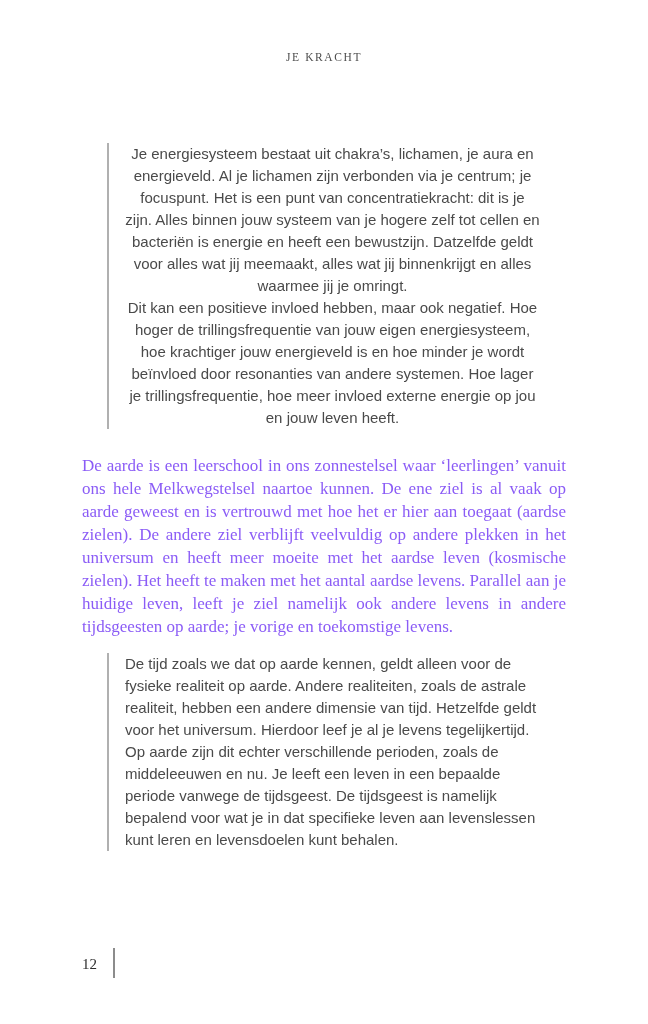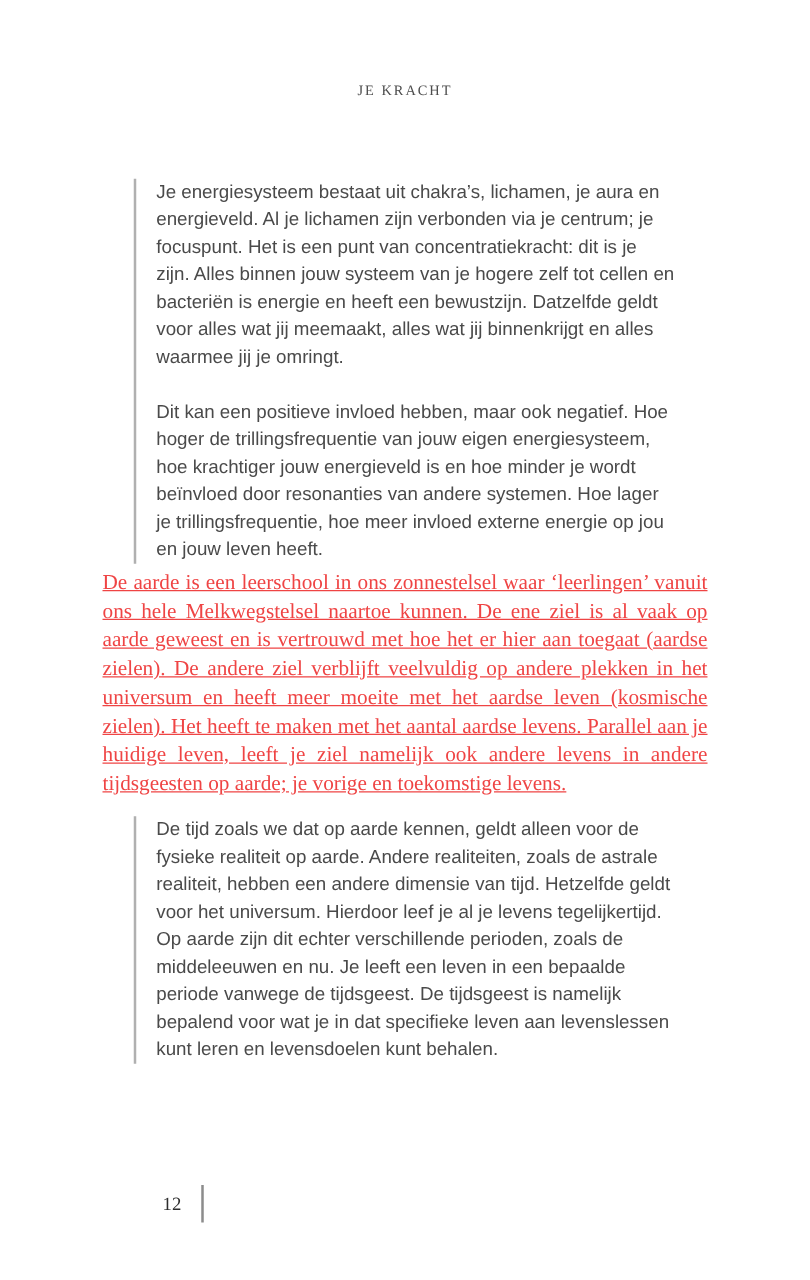--- a/index.html
+++ b/index.html
@@ -10,21 +10,21 @@
   .page {
     position: relative;
     width: 648px;
     height: 1024px;
     background: #ffffff;
     overflow: hidden;
     font-family: "Liberation Serif", serif;
   }
   .running-header {
     position: absolute;
-    top: 67px;
+    top: 51px;
     left: 0;
     width: 100%;
     text-align: center;
     font-family: "Liberation Serif", serif;
     font-size: 11.5px;
     letter-spacing: 1.6px;
     color: #4d4d4d;
   }
   .quote-block {
     position: absolute;
@@ -36,23 +36,22 @@
     font-family: "Liberation Sans", "DejaVu Sans", sans-serif;
     font-size: 15px;
     line-height: 22px;
     color: #4a4a4a;
     text-align: left;
   }
   .quote-block p {
     margin: 0;
   }
   .quote-block p + p {
-    margin-top: 22px;
   }
-  #quote-1 { top: 143px; }
+  #quote-1 { top: 143px; text-align: center; }
   #quote-2 { top: 653px; }
   .section-heading {
     position: absolute;
     left: 82px;
     top: 431px;
     width: 484px;
     margin: 0;
     font-family: "Liberation Serif", serif;
     font-weight: bold;
     font-size: 18.5px;
@@ -60,35 +59,33 @@
     color: #1f1f1f;
   }
   .body-para {
     position: absolute;
     left: 82px;
     width: 484px;
     margin: 0;
     font-family: "Liberation Serif", serif;
     font-size: 17px;
     line-height: 23px;
-    color: #ef4444;
+    color: #8b5cf6;
     text-align: justify;
-    text-decoration: underline;
   }
   #body-1 { top: 454px; }
   #body-2 {
     top: 855px;
     word-spacing: 2.5px;
   }
   .footer {
     position: absolute;
     left: 82px;
     top: 948px;
     height: 32px;
-    margin-left: 48px;
   }
   .page-number {
     font-family: "Liberation Serif", serif;
     font-size: 15px;
     color: #2d2d2d;
     line-height: 32px;
     display: inline-block;
   }
   .footer-rule {
     position: absolute;

